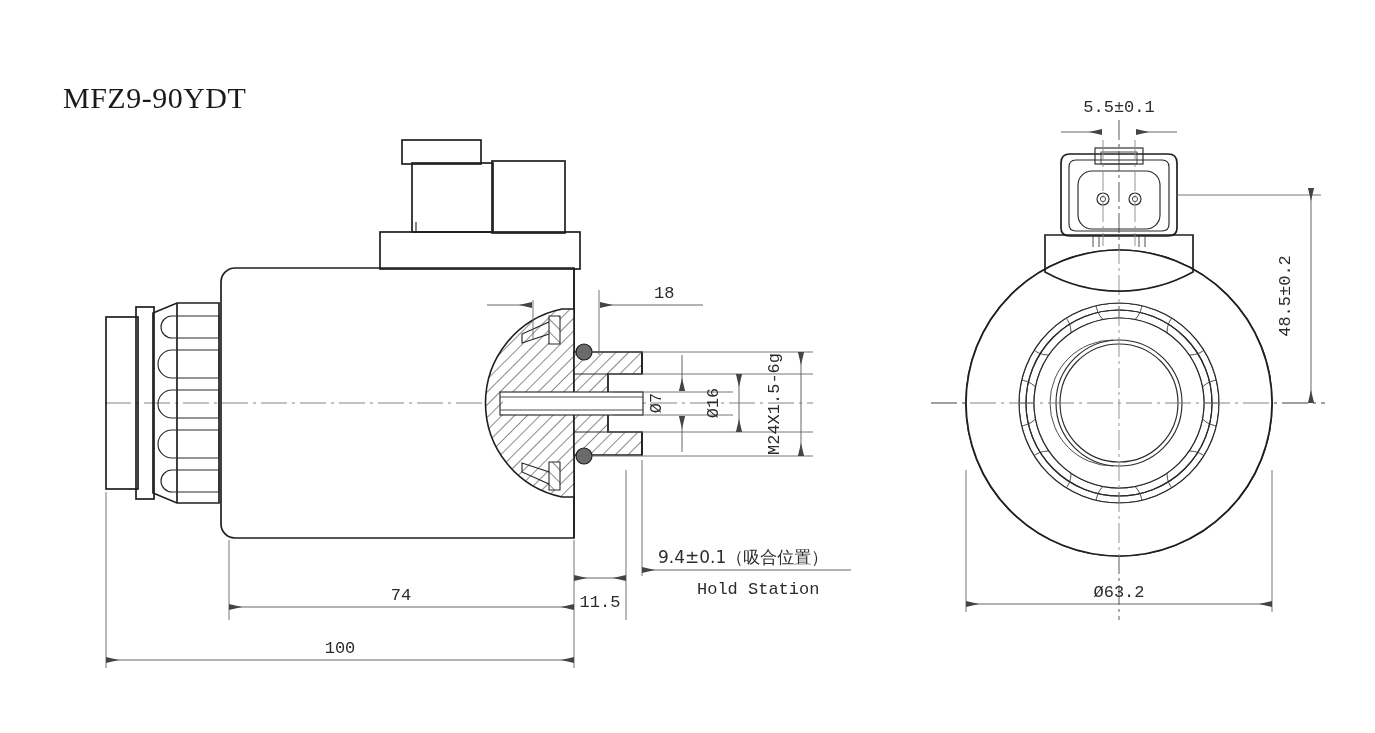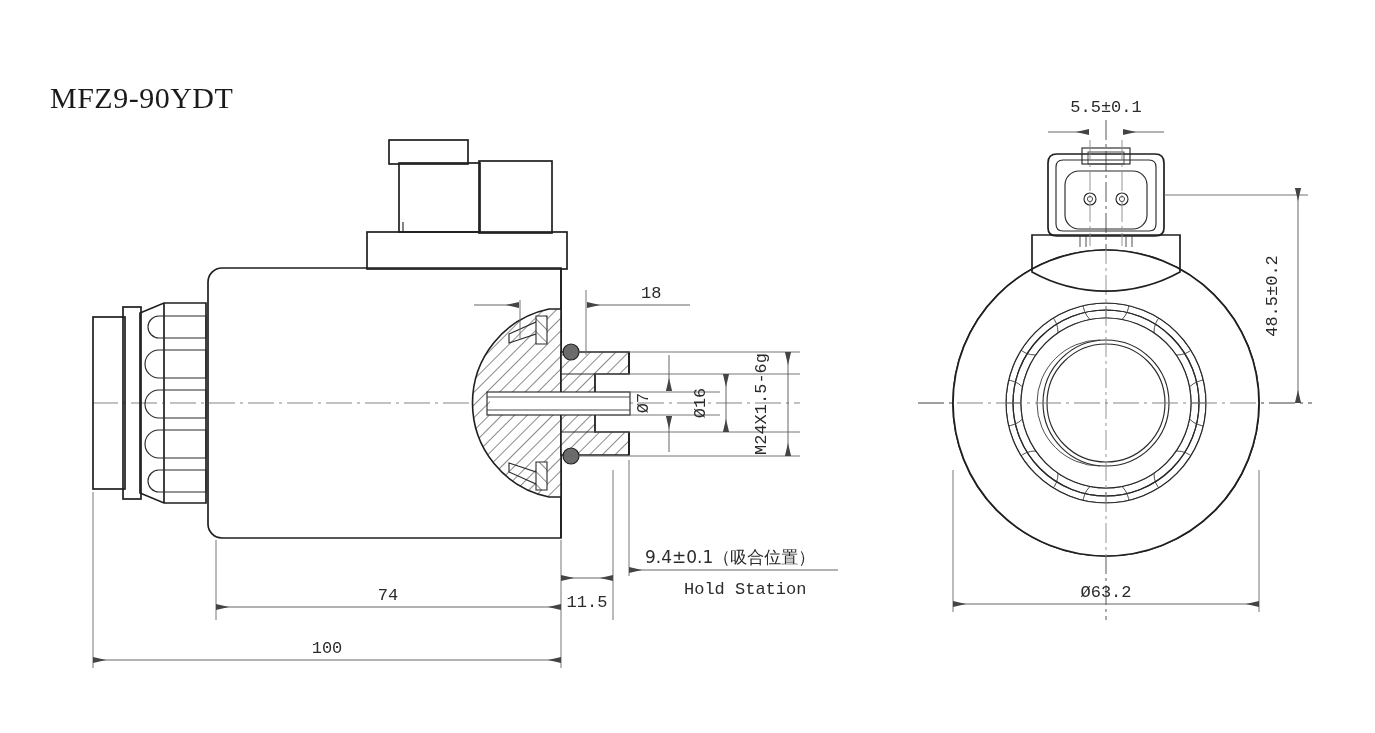--- a/index.html
+++ b/index.html
@@ -10,21 +10,21 @@
   }
   body {
     width: 1375px;
     height: 733px;
     position: relative;
     overflow: hidden;
     font-family: "Liberation Serif", serif;
   }
   #drawing-root {
     position: absolute;
-    left: 0; top: 0;
+    left: 13px; top: 0;
     width: 1269px;
     height: 733px;
   }
   svg.drawing-canvas {
     display: block;
     width: 1375px;
     height: 733px;
   }
   .part-title {
     font-family: "Liberation Serif", serif;

